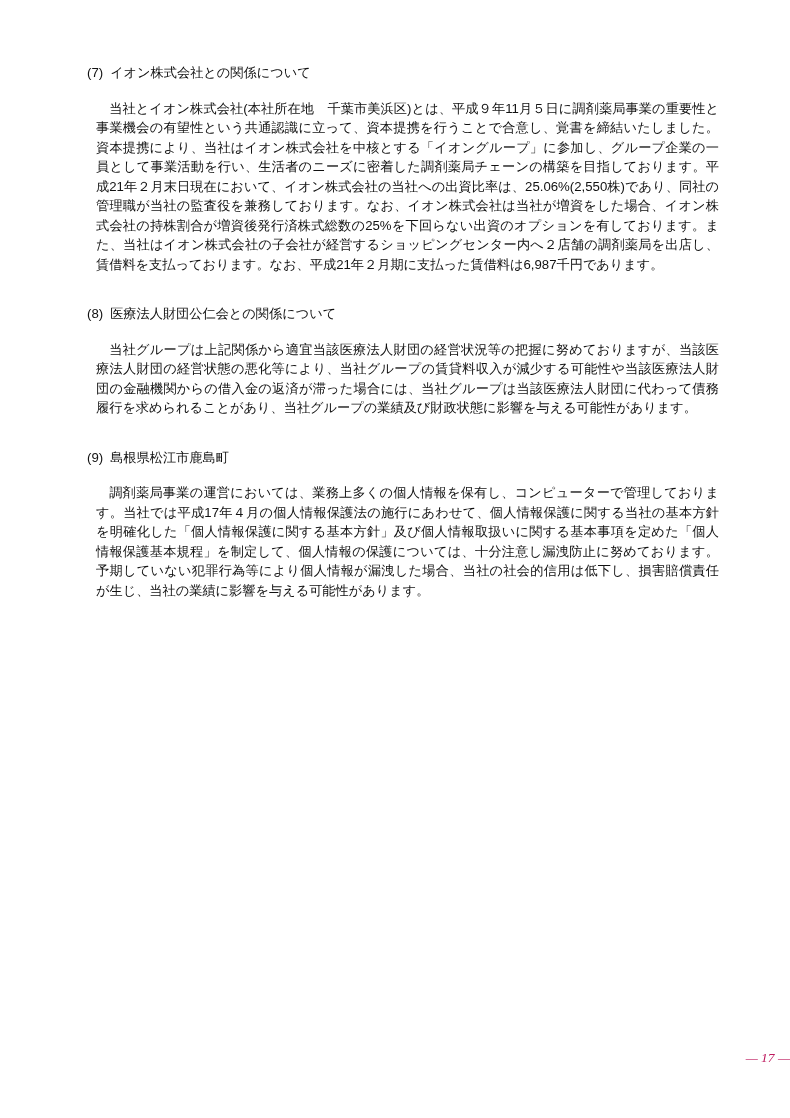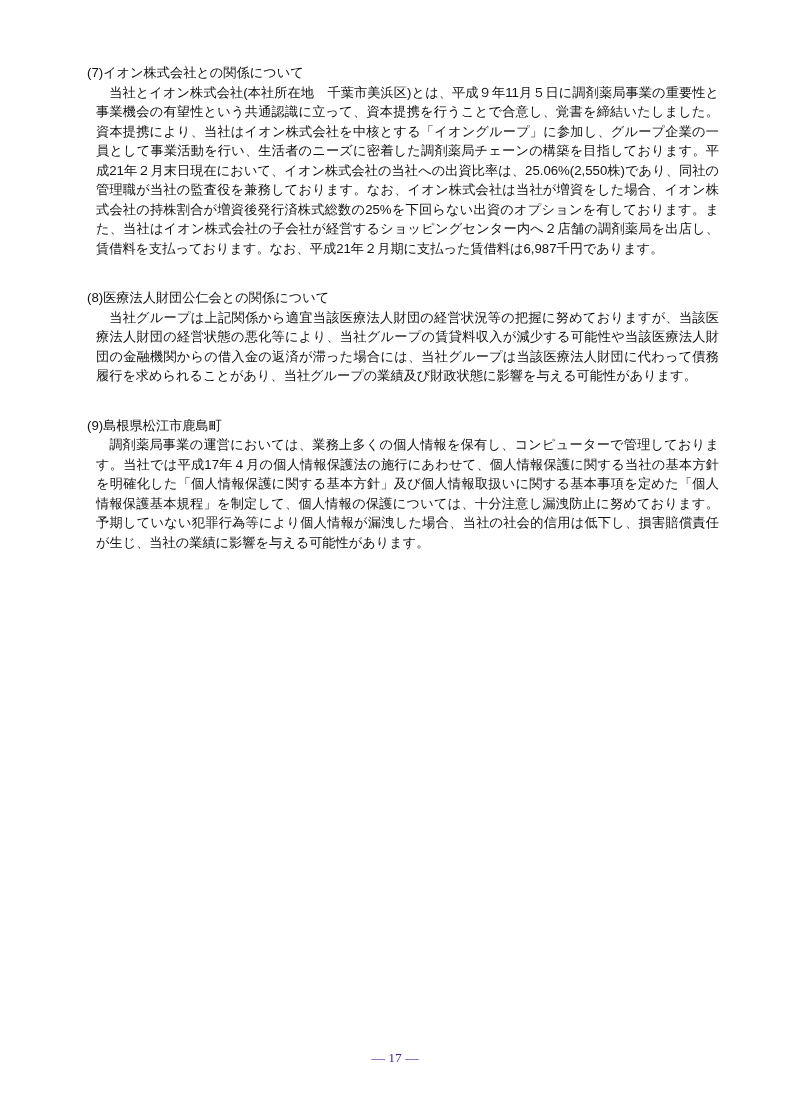--- a/index.html
+++ b/index.html
@@ -30,44 +30,47 @@
     display: flex;
     align-items: baseline;
     font-size: 13.2px;
     line-height: 19.5px;
     white-space: nowrap;
   }
   .heading-num {
     flex: none;
   }
   .heading-title {
+    margin-left: 7px;
   }
   .paragraphs {
     margin-left: 9px;
+    margin-top: 16px;
   }
   p.para {
     margin: 0;
     font-size: 13.2px;
     line-height: 19.5px;
     text-indent: 13.2px;
     text-align: justify;
     overflow-wrap: anywhere;
     word-break: normal;
     line-break: strict;
   }
   .footer {
     position: absolute;
     top: 1050px;
     left: 0;
     width: 100%;
-    text-align: center;
+    text-align: right;
     font-family: "Liberation Serif", serif;
     font-size: 13.5px;
     line-height: 16px;
-    color: #4c1d95;
+    color: #be185d;
+    font-style: italic;
   }
 </style>
 </head>
 <body>
 
 <div class="page">
   <main class="content" id="content">
       <section class="doc-section">
         <div class="heading">
           <span class="heading-num">(7)</span>

